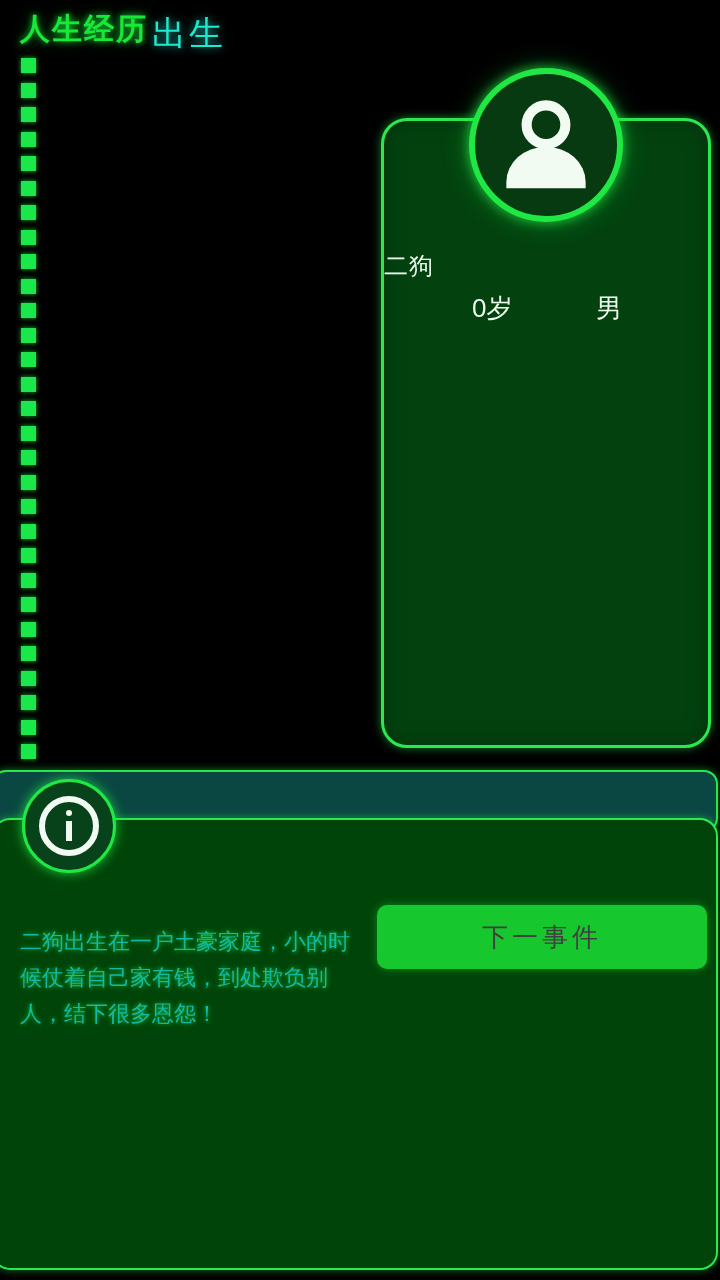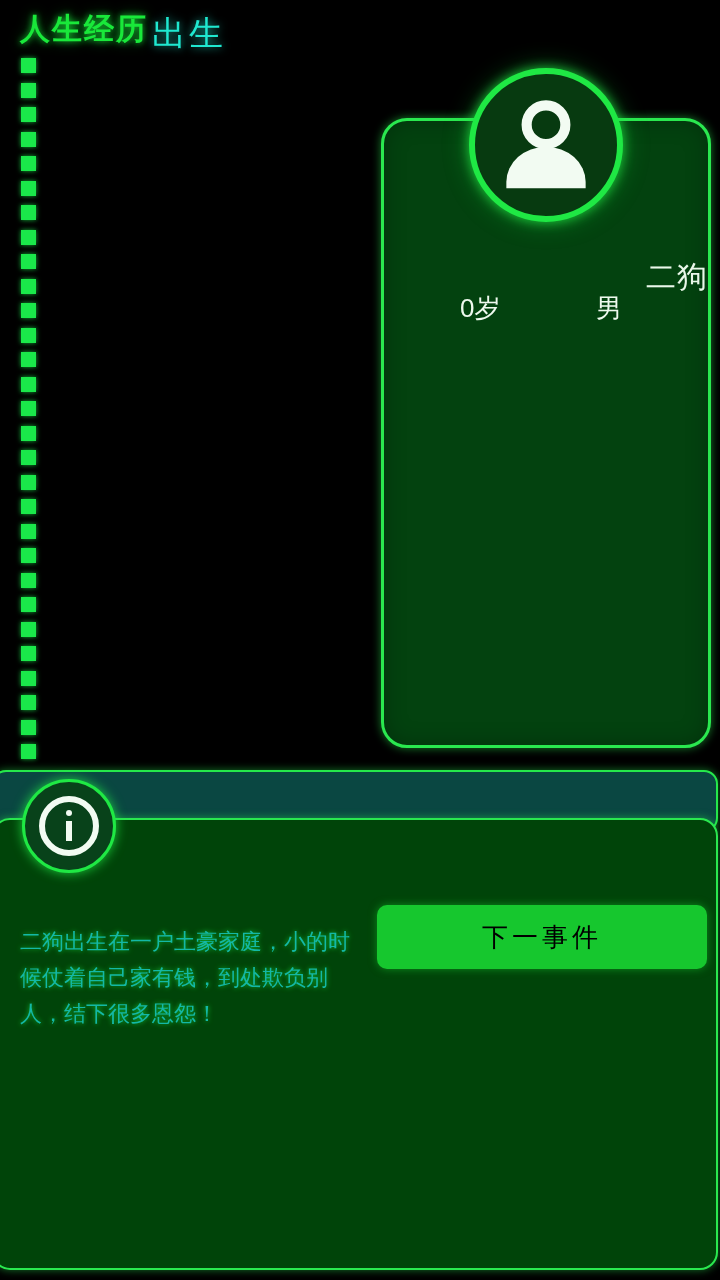--- a/index.html
+++ b/index.html
@@ -80,33 +80,33 @@
   #avatar-glyph {
     position: absolute;
     left: 0; top: 0;
     width: 100%; height: 100%;
   }
 
   .card-name {
     position: absolute;
     left: 0;
     right: 0;
-    top: 136px;
-    text-align: right;
-    font-size: 30px;
+    top: 129px;
+    text-align: left;
+    font-size: 24px;
     color: #e9f7e9;
     letter-spacing: 1px;
   }
   .card-meta {
     position: absolute;
     top: 170px;
     font-size: 26px;
     color: #eef9ee;
   }
-  .card-meta.age  { left: 76px; }
+  .card-meta.age  { left: 88px; }
   .card-meta.gender { left: 212px; }
 
   
   #event-panel {
     position: absolute;
     left: -8px;
     top: 770px;
     width: 726px;
     height: 500px;
   }
@@ -156,21 +156,21 @@
   }
   #next-event-button {
     position: absolute;
     left: 383px;
     top: 85px;
     width: 330px;
     height: 64px;
     border: none;
     border-radius: 10px;
     background: #16c72e;
-    color: #000000;
+    color: #404040;
     font-size: 26px;
     letter-spacing: 4px;
     font-family: "Liberation Sans", "DejaVu Sans", sans-serif;
     cursor: pointer;
     box-shadow: 0 0 9px rgba(22,199,46,0.55);
   }
 
   
   #info-badge {
     position: absolute;

